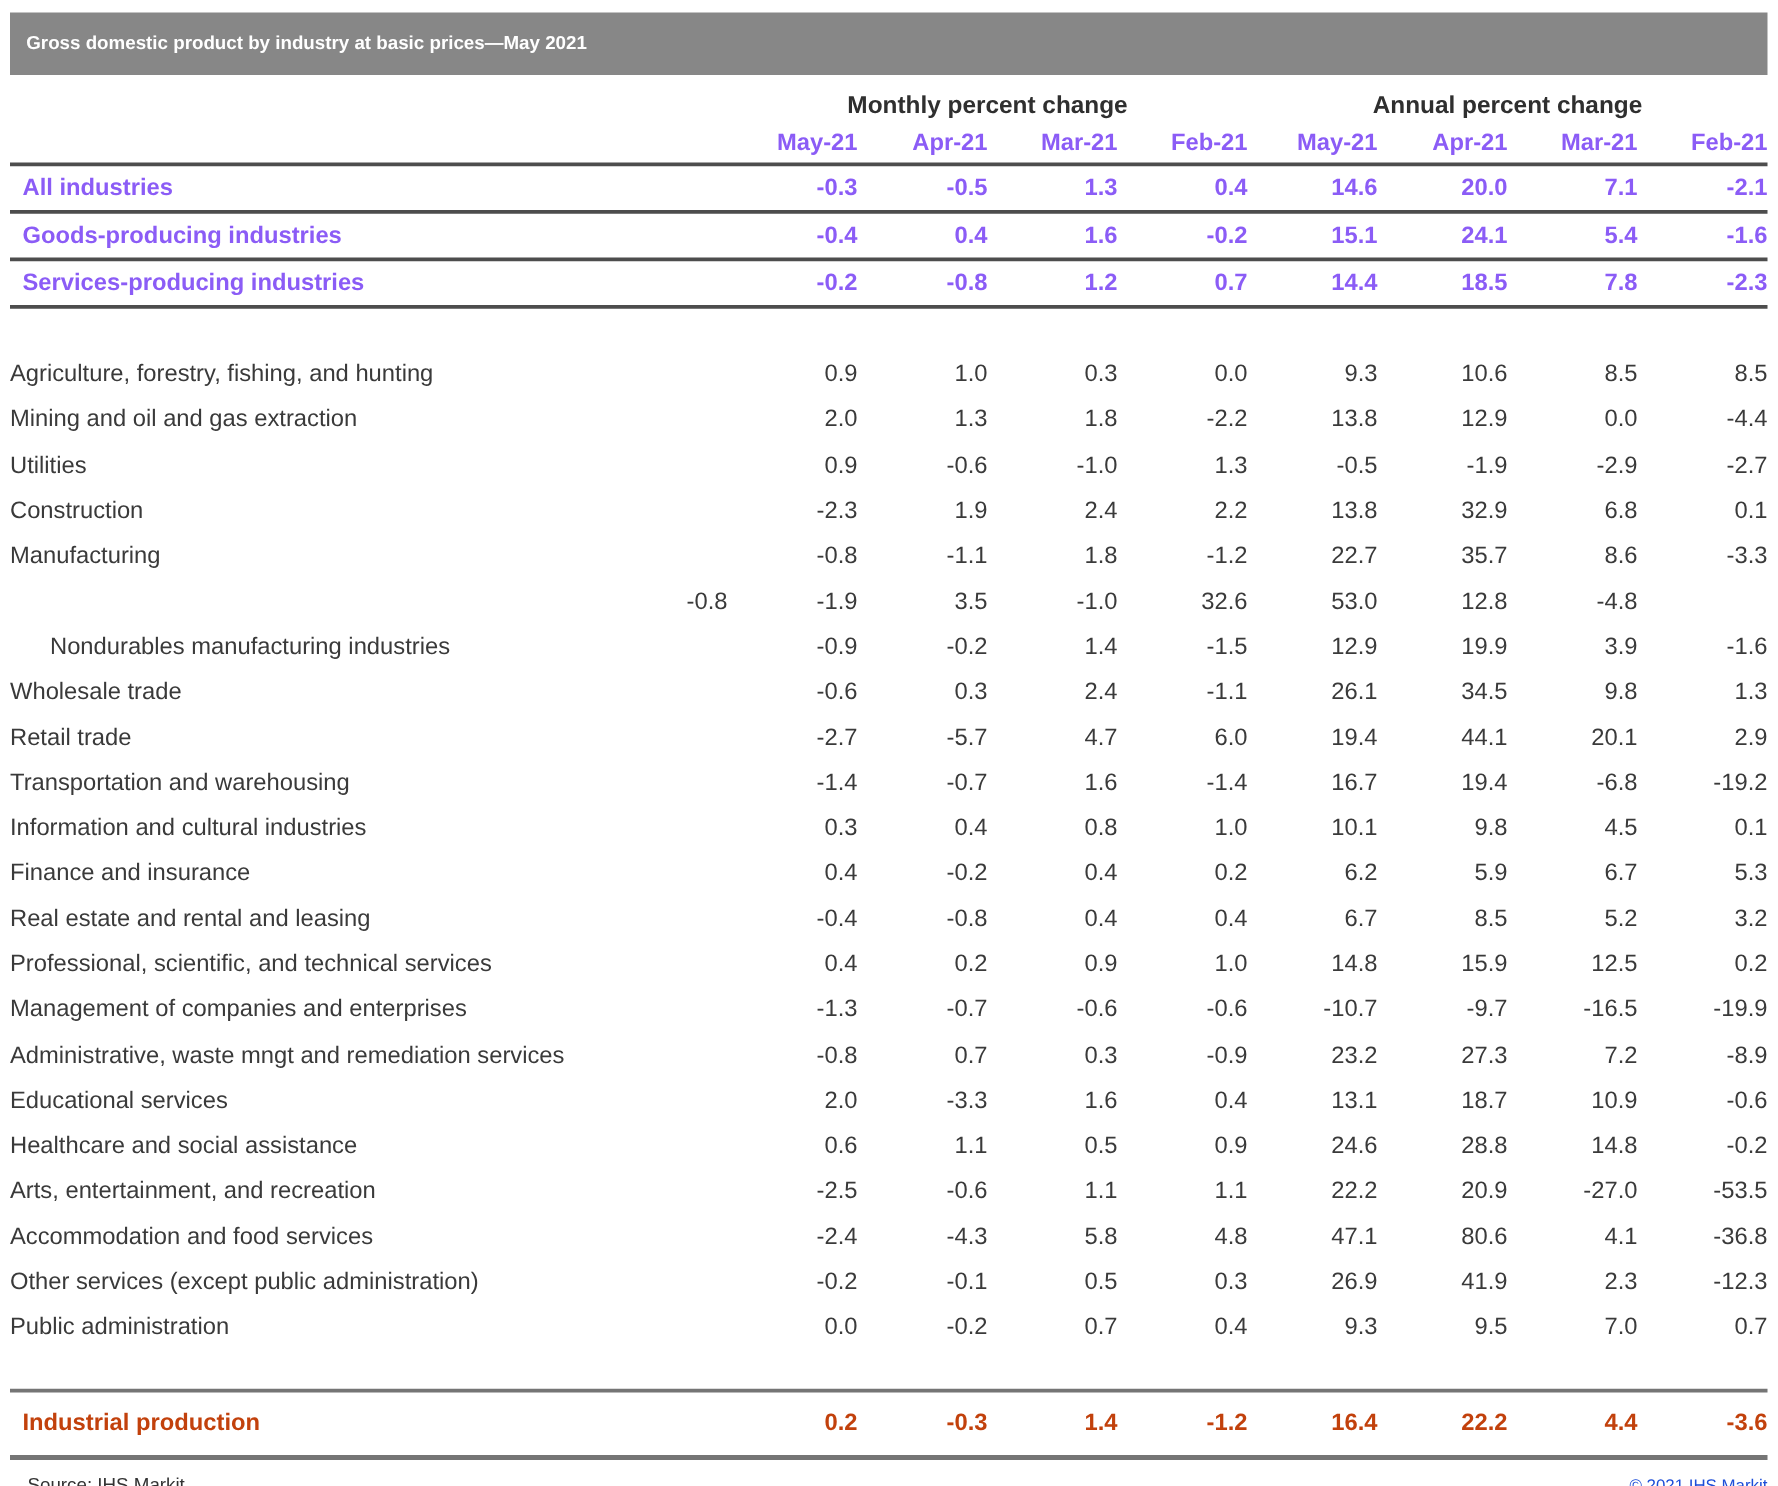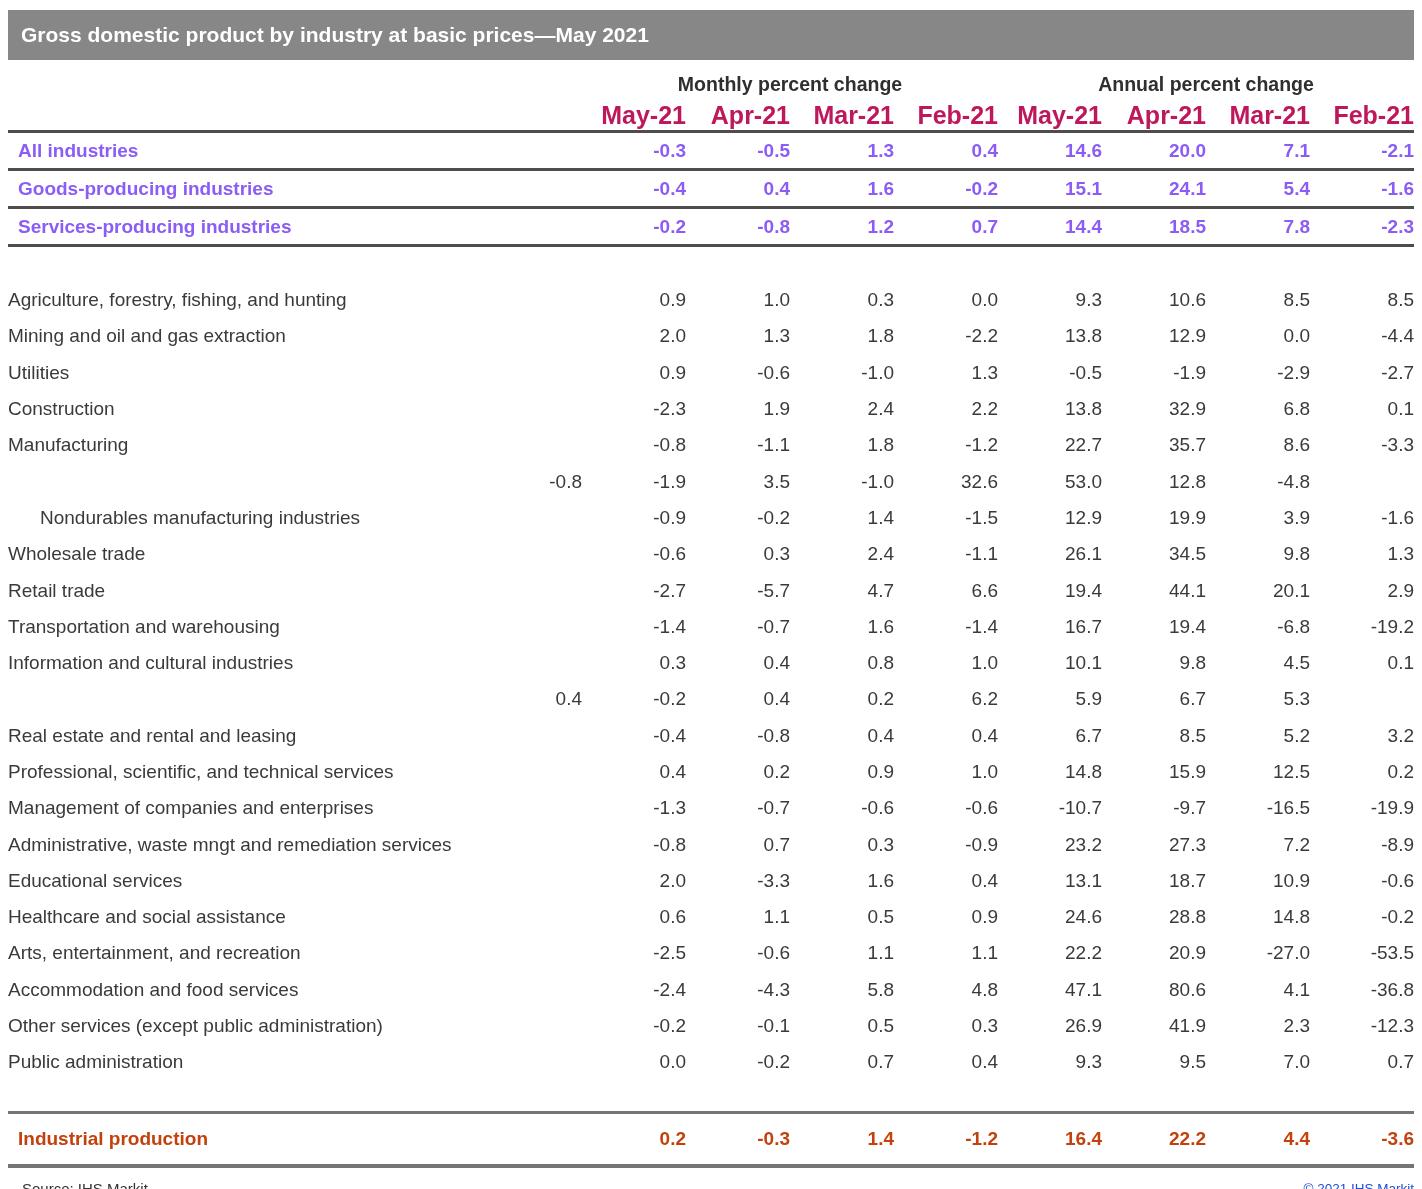--- a/index.html
+++ b/index.html
@@ -12,21 +12,21 @@
     box-sizing:border-box;
     overflow:hidden;
   }
   #content{margin:0 8px;}
   
   #title-bar{
     margin-top:10px;
     height:50px;
     background:var(--header-bg,#878787);
     color:var(--header-text,#ffffff);
-    font-size:21px;
+    font-size:15px;
     font-weight:bold;
     line-height:50px;
     padding-left:13px;
     box-sizing:border-box;
   }
   
   .row{
     display:grid;
     grid-template-columns:574px repeat(8,104px);
     align-items:center;
@@ -38,21 +38,21 @@
   #group-header-row{height:31px;margin-top:9px;}
   .group-label{
     text-align:center;
     font-weight:bold;
     font-size:19.5px;
     color:#2f2f2f;
   }
   .span-monthly{grid-column:2 / span 4;}
   .span-annual{grid-column:6 / span 4;}
   
-  #month-header-row{height:30px;font-weight:bold;font-size:25px;color:#be185d;}
+  #month-header-row{height:30px;font-weight:bold;font-size:19px;color:#8b5cf6;}
   #header-block{border-bottom:3px solid var(--line-dark,#4d4d4d);}
   
   .summary-row{
     height:35px;
     font-weight:bold;
     font-size:19px;
     color:#8b5cf6;
     border-bottom:3px solid var(--line-dark,#4d4d4d);
   }
   .summary-row .label{padding-left:10px;}
@@ -240,21 +240,21 @@
           <div class="cell num">26.1</div>
           <div class="cell num">34.5</div>
           <div class="cell num">9.8</div>
           <div class="cell num">1.3</div>
         </div>
         <div class="row body-row">
           <div class="cell label">Retail trade</div>
           <div class="cell num">-2.7</div>
           <div class="cell num">-5.7</div>
           <div class="cell num">4.7</div>
-          <div class="cell num">6.6</div>
+          <div class="cell num">6.0</div>
           <div class="cell num">19.4</div>
           <div class="cell num">44.1</div>
           <div class="cell num">20.1</div>
           <div class="cell num">2.9</div>
         </div>
         <div class="row body-row">
           <div class="cell label">Transportation and warehousing</div>
           <div class="cell num">-1.4</div>
           <div class="cell num">-0.7</div>
           <div class="cell num">1.6</div>
@@ -269,20 +269,21 @@
           <div class="cell num">0.3</div>
           <div class="cell num">0.4</div>
           <div class="cell num">0.8</div>
           <div class="cell num">1.0</div>
           <div class="cell num">10.1</div>
           <div class="cell num">9.8</div>
           <div class="cell num">4.5</div>
           <div class="cell num">0.1</div>
         </div>
         <div class="row body-row">
+          <div class="cell label">Finance and insurance</div>
           <div class="cell num">0.4</div>
           <div class="cell num">-0.2</div>
           <div class="cell num">0.4</div>
           <div class="cell num">0.2</div>
           <div class="cell num">6.2</div>
           <div class="cell num">5.9</div>
           <div class="cell num">6.7</div>
           <div class="cell num">5.3</div>
         </div>
         <div class="row body-row">

